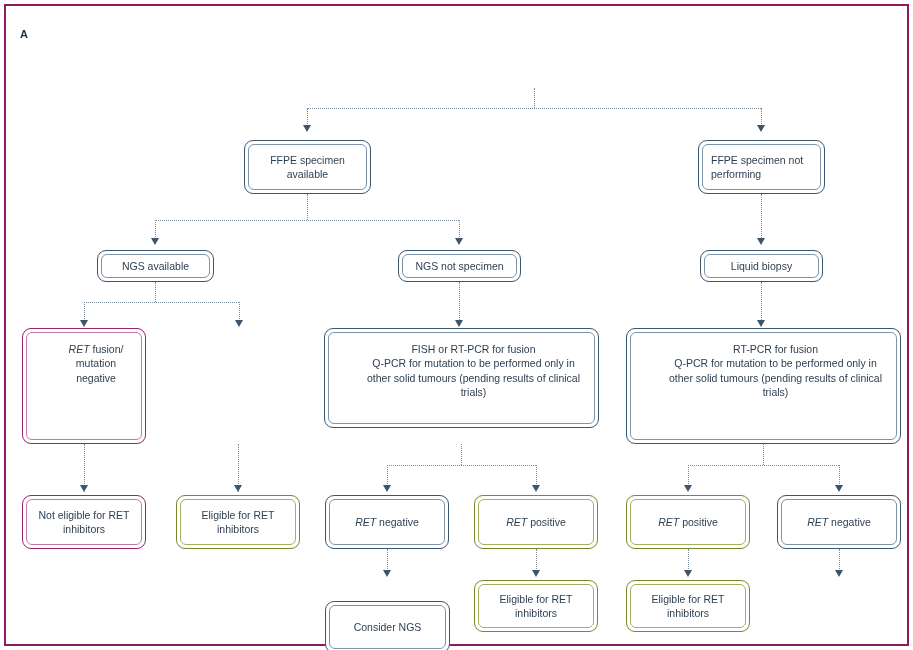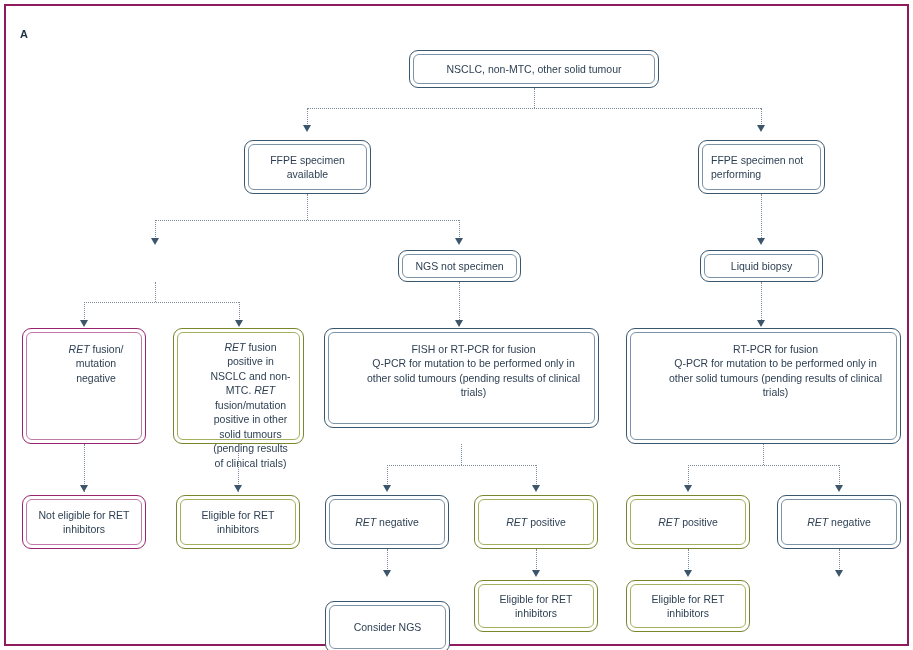--- a/index.html
+++ b/index.html
@@ -84,23 +84,20 @@
     border-top: 7px solid #3c556b;
   }
 </style>
 </head>
 <body>
 
 <div id="frame">
 
   <div id="panel-label">A</div>
 
-  <div class="node st-blue mid" style="left:403px; top:44px; width:250px; height:38px;">
-    <div class="inner">NSCLC, non-MTC, other solid tumour</div>
-  </div>
 
   <div class="vline" style="left:528px; top:82px; height:20px;"></div>
   <div class="hline" style="left:301px; top:102px; width:454px;"></div>
   <div class="vline" style="left:301px; top:102px; height:18px;"></div>
   <div class="vline" style="left:755px; top:102px; height:18px;"></div>
   <div class="arrow" style="left:296.5px; top:119px;"></div>
   <div class="arrow" style="left:750.5px; top:119px;"></div>
 
   <div class="node st-blue mid" style="left:238px; top:134px; width:127px; height:54px;">
     <div class="inner">FFPE specimen available</div>
@@ -113,20 +110,23 @@
   <div class="vline" style="left:301px; top:188px; height:26px;"></div>
   <div class="hline" style="left:149px; top:214px; width:304px;"></div>
   <div class="vline" style="left:149px; top:214px; height:19px;"></div>
   <div class="vline" style="left:453px; top:214px; height:19px;"></div>
   <div class="arrow" style="left:144.5px; top:232px;"></div>
   <div class="arrow" style="left:448.5px; top:232px;"></div>
 
   <div class="vline" style="left:755px; top:188px; height:44px;"></div>
   <div class="arrow" style="left:750.5px; top:232px;"></div>
 
+  <div class="node st-blue mid" style="left:91px; top:244px; width:117px; height:32px;">
+    <div class="inner">NGS available</div>
+  </div>
 
   <div class="node st-blue mid" style="left:392px; top:244px; width:123px; height:32px;">
     <div class="inner">NGS not specimen</div>
   </div>
 
   <div class="node st-blue mid" style="left:694px; top:244px; width:123px; height:32px;">
     <div class="inner">Liquid biopsy</div>
   </div>
 
   <div class="vline" style="left:149px; top:276px; height:20px;"></div>
@@ -141,25 +141,20 @@
 
   <div class="vline" style="left:755px; top:276px; height:44px;"></div>
   <div class="arrow" style="left:750.5px; top:314px;"></div>
 
   <div class="node st-pink vtop" style="left:16px; top:322px; width:124px; height:116px;">
     <div class="inner">
       <span><em>RET</em><span> fusion/</span><br><span>mutation negative</span></span>
     </div>
   </div>
 
-  <div class="node st-olive vtop" style="left:167px; top:322px; width:131px; height:116px;">
-    <div class="inner" style="padding-top:7px;">
-      <span><em>RET</em><span> fusion positive in NSCLC and non-MTC. </span><em>RET</em><span> fusion/mutation positive in other solid tumours (pending results of clinical trials)</span></span>
-    </div>
-  </div>
 
   <div class="node st-blue vtop" style="left:318px; top:322px; width:275px; height:100px;">
     <div class="inner">
       <span><span>FISH or RT-PCR for fusion</span><br><span>Q-PCR for mutation to be performed only in other solid tumours (pending results of clinical trials)</span></span>
     </div>
   </div>
 
   <div class="node st-blue vtop" style="left:620px; top:322px; width:275px; height:116px;">
     <div class="inner">
       <span><span>RT-PCR for fusion</span><br><span>Q-PCR for mutation to be performed only in other solid tumours (pending results of clinical trials)</span></span>

